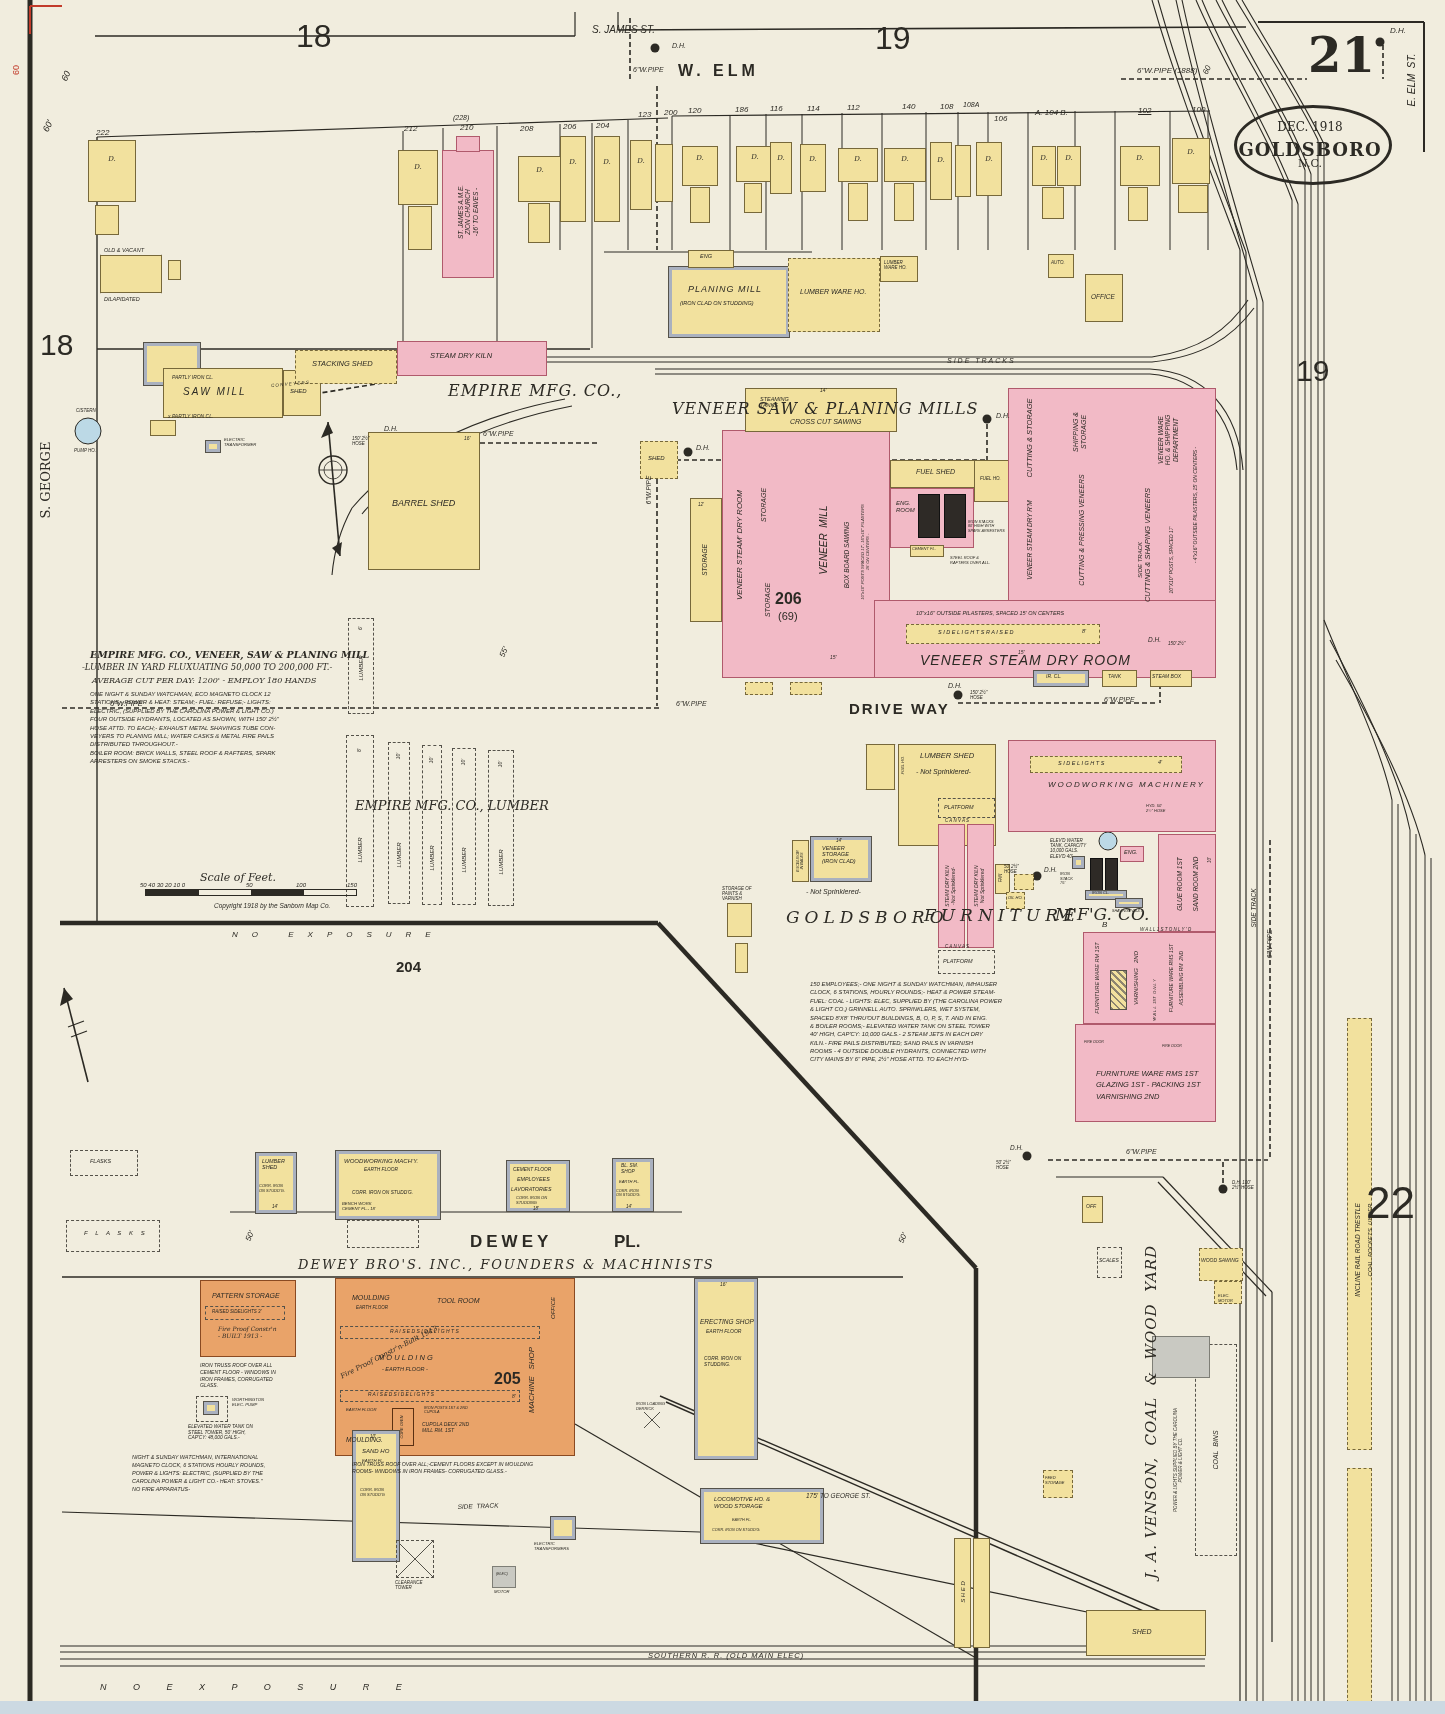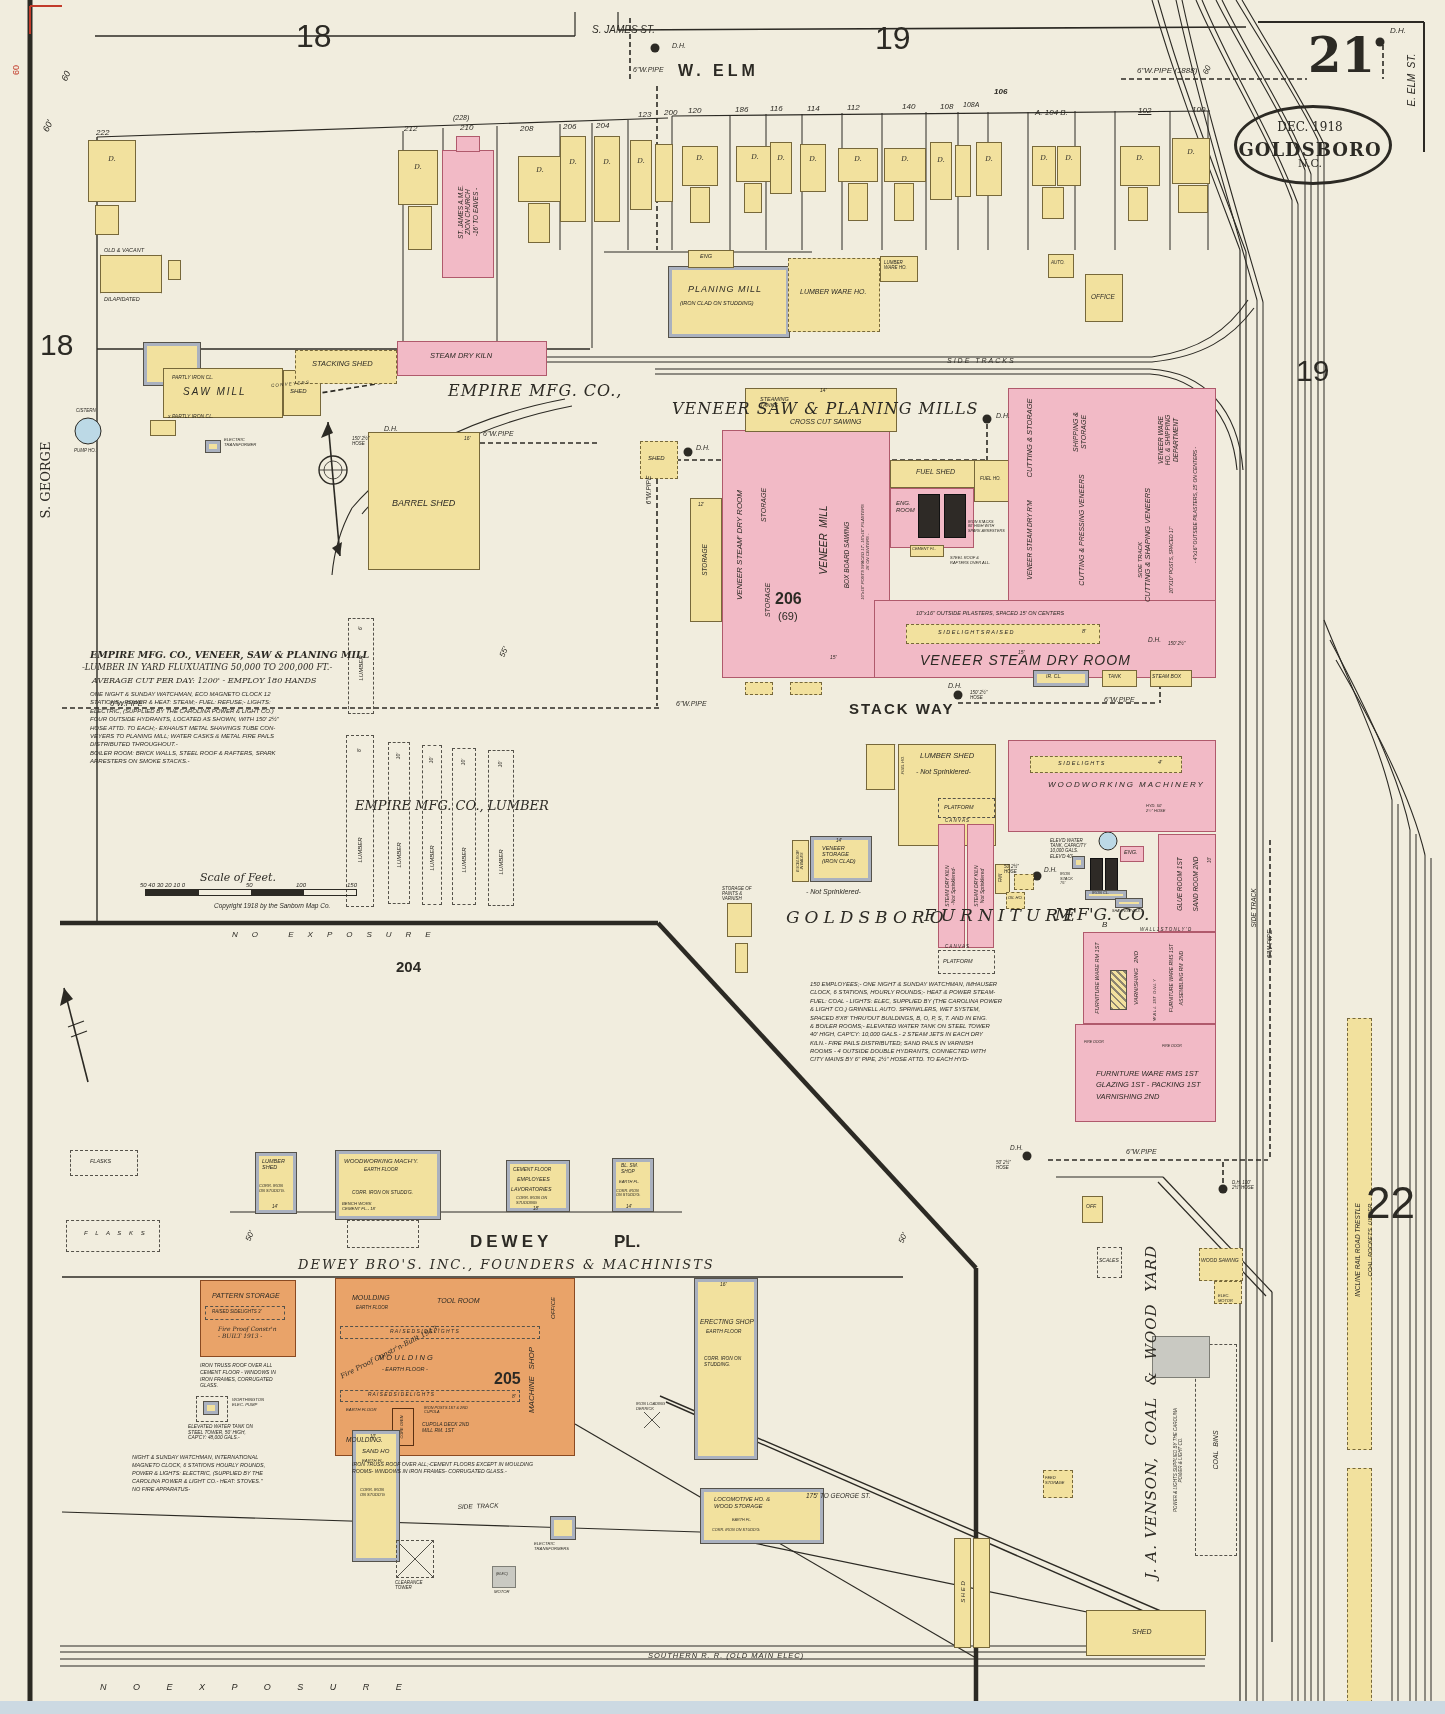--- a/index.html
+++ b/index.html
@@ -347,21 +347,21 @@
       <div class="lbl i" style="left: 638px; top: 110px; font-size: 8px;">123</div>
       <div class="lbl i" style="left: 664px; top: 108px; font-size: 8px;">200</div>
       <div class="lbl i" style="left: 688px; top: 106px; font-size: 8px;">120</div>
       <div class="lbl i" style="left: 735px; top: 105px; font-size: 8px;">186</div>
       <div class="lbl i" style="left: 770px; top: 104px; font-size: 8px;">116</div>
       <div class="lbl i" style="left: 807px; top: 104px; font-size: 8px;">114</div>
       <div class="lbl i" style="left: 847px; top: 103px; font-size: 8px;">112</div>
       <div class="lbl i" style="left: 902px; top: 102px; font-size: 8px;">140</div>
       <div class="lbl i" style="left: 940px; top: 102px; font-size: 8px;">108</div>
       <div class="lbl i" style="left: 963px; top: 101px; font-size: 7px;">108A</div>
-      <div class="lbl i" style="left: 994px; top: 87px; font-size: 8px; font-weight: bold;">106</div>
+      <div class="lbl i" style="left: 994px; top: 114px; font-size: 8px;">106</div>
       <div class="lbl i" style="left: 1035px; top: 108px; font-size: 8px;">A.  104 B.</div>
       <div class="lbl i" style="left: 1138px; top: 106px; font-size: 8px; text-decoration: underline;">102</div>
       <div class="lbl i" style="left: 1192px; top: 105px; font-size: 8px;">100</div>
       <div class="lbl i" style="left: 468px; top: 212px; font-size: 6.5px; transform: translate(-50%, -50%) rotate(-90deg); text-align: center; white-space: pre;">ST. JAMES A.M.E.
 ZION CHURCH
 -16' TO EAVES -</div>
       <div class="lbl sf ctr" style="left: 1310px; top: 121px; font-size: 12px; transform: translate(-50%, 0px); text-align: center; white-space: nowrap;">DEC. 1918</div>
       <div class="lbl b sf ctr" style="left: 1310px; top: 140px; font-size: 18px; letter-spacing: 1px; transform: translate(-50%, 0px); text-align: center; white-space: nowrap;">GOLDSBORO</div>
       <div class="lbl sf ctr" style="left: 1310px; top: 158px; font-size: 11px; transform: translate(-50%, 0px); text-align: center; white-space: nowrap;">N.C.</div>
       <div class="lbl " style="left: 40px; top: 328px; font-size: 30px;">18</div>
@@ -440,21 +440,21 @@
       <div class="lbl i" style="left: 1082px; top: 628px; font-size: 5.5px;">8'</div>
       <div class="lbl i" style="left: 920px; top: 652px; font-size: 14px; letter-spacing: 1px;">VENEER  STEAM  DRY  ROOM</div>
       <div class="lbl i" style="left: 830px; top: 655px; font-size: 5px;">15'</div>
       <div class="lbl i" style="left: 1018px; top: 650px; font-size: 5px;">15'</div>
       <div class="lbl i" style="left: 1046px; top: 674px; font-size: 5px;">IR. CL.</div>
       <div class="lbl i" style="left: 1108px; top: 674px; font-size: 5px;">TANK</div>
       <div class="lbl i" style="left: 1152px; top: 674px; font-size: 5px;">STEAM BOX</div>
       <div class="lbl i" style="left: 948px; top: 682px; font-size: 7px;">D.H.</div>
       <div class="lbl i" style="left: 970px; top: 690px; font-size: 4.5px;">150' 2½"
 HOSE</div>
-      <div class="lbl b" style="left: 849px; top: 700px; font-size: 15px; letter-spacing: 2px;">STACK  WAY</div>
+      <div class="lbl b" style="left: 849px; top: 700px; font-size: 15px; letter-spacing: 2px;">DRIVE  WAY</div>
       <div class="lbl i" style="left: 110px; top: 700px; font-size: 7.5px;">6"W.PIPE</div>
       <div class="lbl i" style="left: 676px; top: 700px; font-size: 7px;">6"W.PIPE</div>
       <div class="lbl i" style="left: 1104px; top: 696px; font-size: 7px;">6"W.PIPE</div>
       <div class="lbl i" style="left: 1148px; top: 636px; font-size: 6.5px;">D.H.</div>
       <div class="lbl i" style="left: 1168px; top: 641px; font-size: 4.5px;">150' 2½"</div>
       <div class="lbl i" style="left: 649px; top: 490px; font-size: 6.5px; transform: translate(-50%, -50%) rotate(-90deg); text-align: center; white-space: pre;">6"W.PIPE</div>
       <div class="lbl i sf b" style="left: 90px; top: 650px; font-size: 9.5px;">EMPIRE MFG. CO., VENEER, SAW &amp; PLANING MILL</div>
       <div class="lbl i sf" style="left: 82px; top: 663px; font-size: 8.5px;">-LUMBER IN YARD FLUXUATING 50,000 TO 200,000 FT.-</div>
       <div class="lbl i sf" style="left: 92px; top: 676px; font-size: 8px;">AVERAGE CUT PER DAY: 1200' - EMPLOY 180 HANDS</div>
       <div class="lbl i" style="left: 90px; top: 690px; font-size: 6px; line-height: 1.4;">ONE NIGHT &amp; SUNDAY WATCHMAN, ECO MAGNETO CLOCK 12

